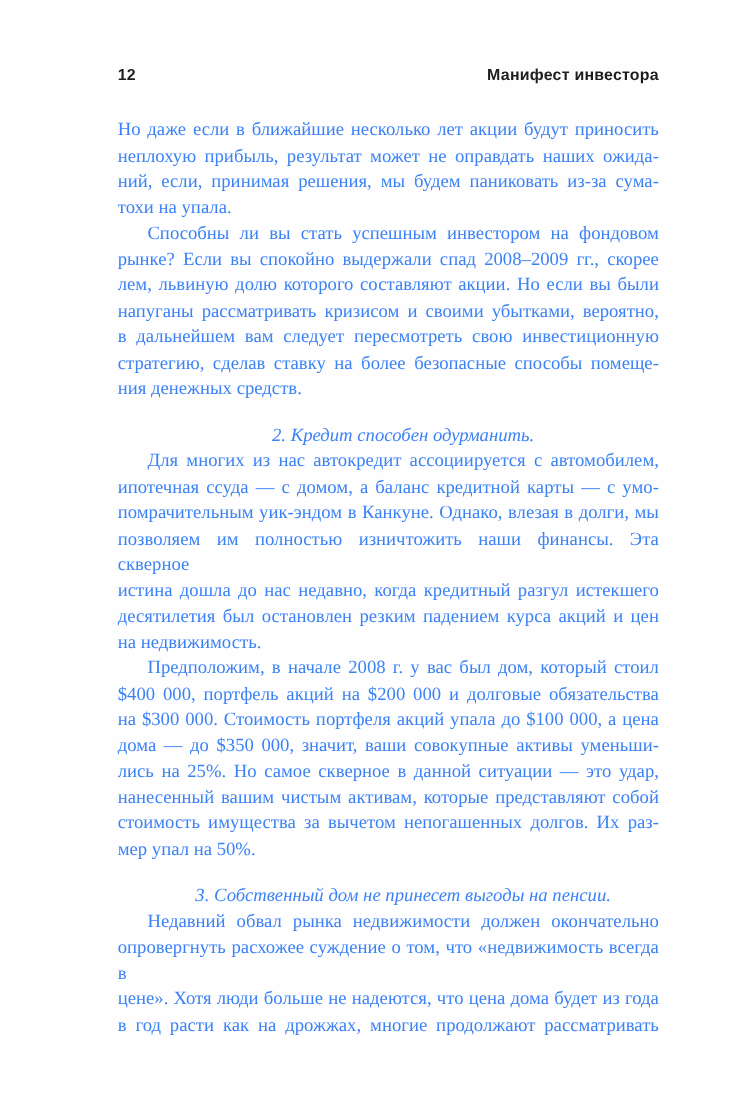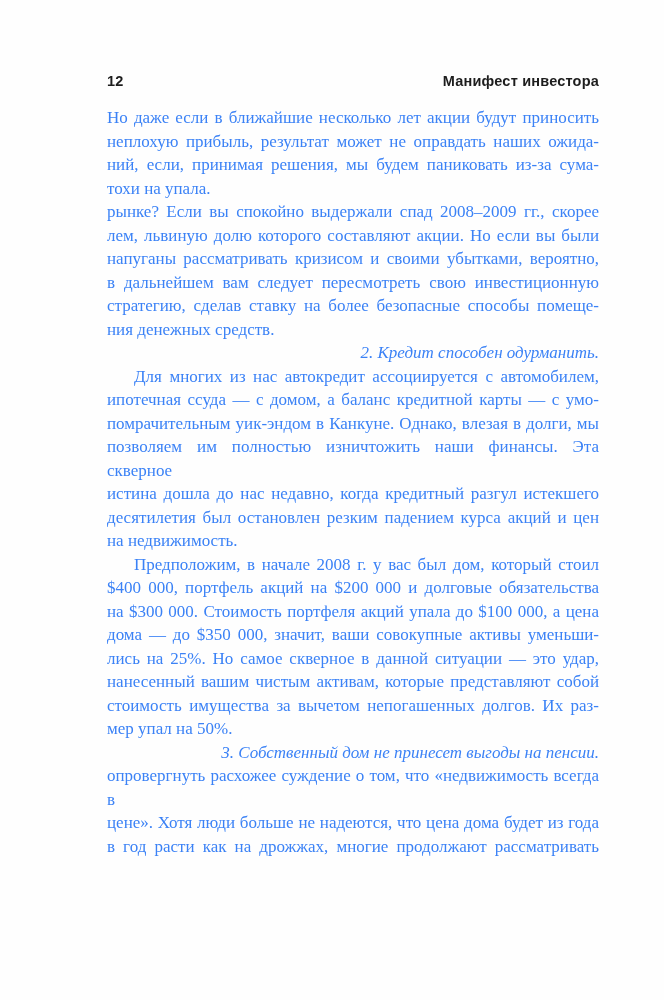--- a/index.html
+++ b/index.html
@@ -12,21 +12,21 @@
     width: 664px;
     height: 1000px;
     margin: 0 auto;
     background: #fefefe;
     overflow: hidden;
     color: #1d1d1d;
   }
   .running-head {
     position: absolute;
     left: 107px;
-    top: 73px;
+    top: 61px;
     width: 492px;
     display: flex;
     justify-content: space-between;
     align-items: flex-end;
     font-family: "Liberation Sans", sans-serif;
     font-size: 14.5px;
     font-weight: 600;
     letter-spacing: 0.2px;
     color: #1d1d1d;
   }
@@ -48,36 +48,38 @@
   }
   .line.flush {
     text-align-last: left;
   }
   .line.indent {
     text-indent: 27px;
   }
   .heading {
     font-style: italic;
     text-indent: 27px;
-    text-align: right;
+    margin-top: 19px;
+    text-align: center;
   }
 </style>
 </head>
 <body>
 
 <div class="page">
   <div class="running-head">
     <span>12</span>
     <span>Манифест инвестора</span>
   </div>
   <div class="body-text" id="body-text">
       <div class="line">Но даже если в ближайшие несколько лет акции будут приносить</div>
       <div class="line">неплохую прибыль, результат может не оправдать наших ожида-</div>
       <div class="line">ний, если, принимая решения, мы будем паниковать из-за сума-</div>
       <div class="line flush">тохи на упала.</div>
+      <div class="line indent">Способны ли вы стать успешным инвестором на фондовом</div>
       <div class="line">рынке? Если вы спокойно выдержали спад 2008–2009 гг., скорее</div>
       <div class="line">лем, львиную долю которого составляют акции. Но если вы были</div>
       <div class="line">напуганы рассматривать кризисом и своими убытками, вероятно,</div>
       <div class="line">в дальнейшем вам следует пересмотреть свою инвестиционную</div>
       <div class="line">стратегию, сделав ставку на более безопасные способы помеще-</div>
       <div class="line flush">ния денежных средств.</div>
       <div class="heading">2. Кредит способен одурманить.</div>
       <div class="line indent">Для многих из нас автокредит ассоциируется с автомобилем,</div>
       <div class="line">ипотечная ссуда — с домом, а баланс кредитной карты — с умо-</div>
       <div class="line">помрачительным уик-эндом в Канкуне. Однако, влезая в долги, мы</div>
@@ -87,17 +89,18 @@
       <div class="line flush">на недвижимость.</div>
       <div class="line indent">Предположим, в начале 2008 г. у вас был дом, который стоил</div>
       <div class="line">$400 000, портфель акций на $200 000 и долговые обязательства</div>
       <div class="line">на $300 000. Стоимость портфеля акций упала до $100 000, а цена</div>
       <div class="line">дома — до $350 000, значит, ваши совокупные активы уменьши-</div>
       <div class="line">лись на 25%. Но самое скверное в данной ситуации — это удар,</div>
       <div class="line">нанесенный вашим чистым активам, которые представляют собой</div>
       <div class="line">стоимость имущества за вычетом непогашенных долгов. Их раз-</div>
       <div class="line flush">мер упал на 50%.</div>
       <div class="heading">3. Собственный дом не принесет выгоды на пенсии.</div>
+      <div class="line indent">Недавний обвал рынка недвижимости должен окончательно</div>
       <div class="line">опровергнуть расхожее суждение о том, что «недвижимость всегда в</div>
       <div class="line">цене». Хотя люди больше не надеются, что цена дома будет из года</div>
       <div class="line">в год расти как на дрожжах, многие продолжают рассматривать</div>
     </div>
 </div>
 
 </body></html>

